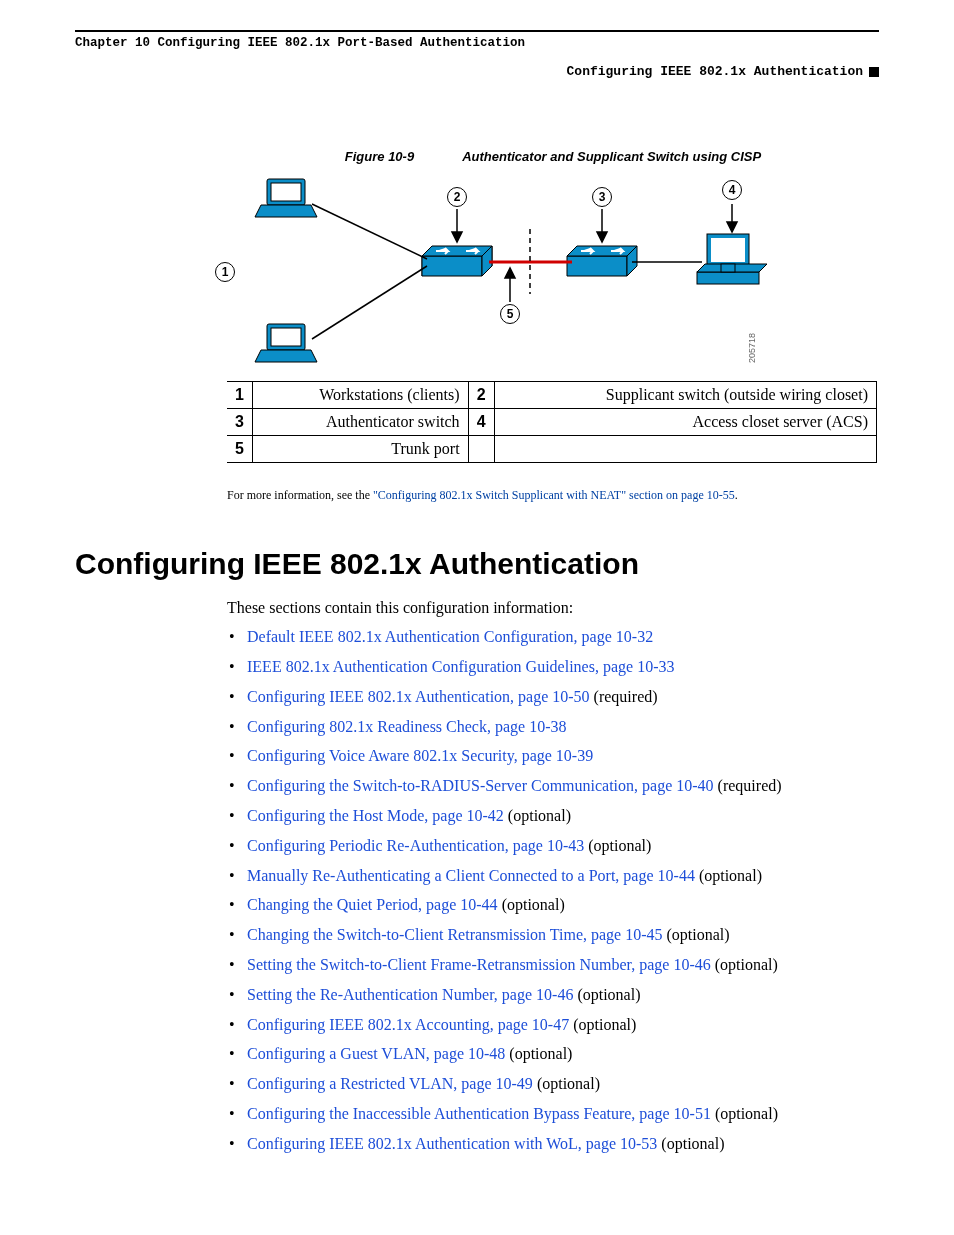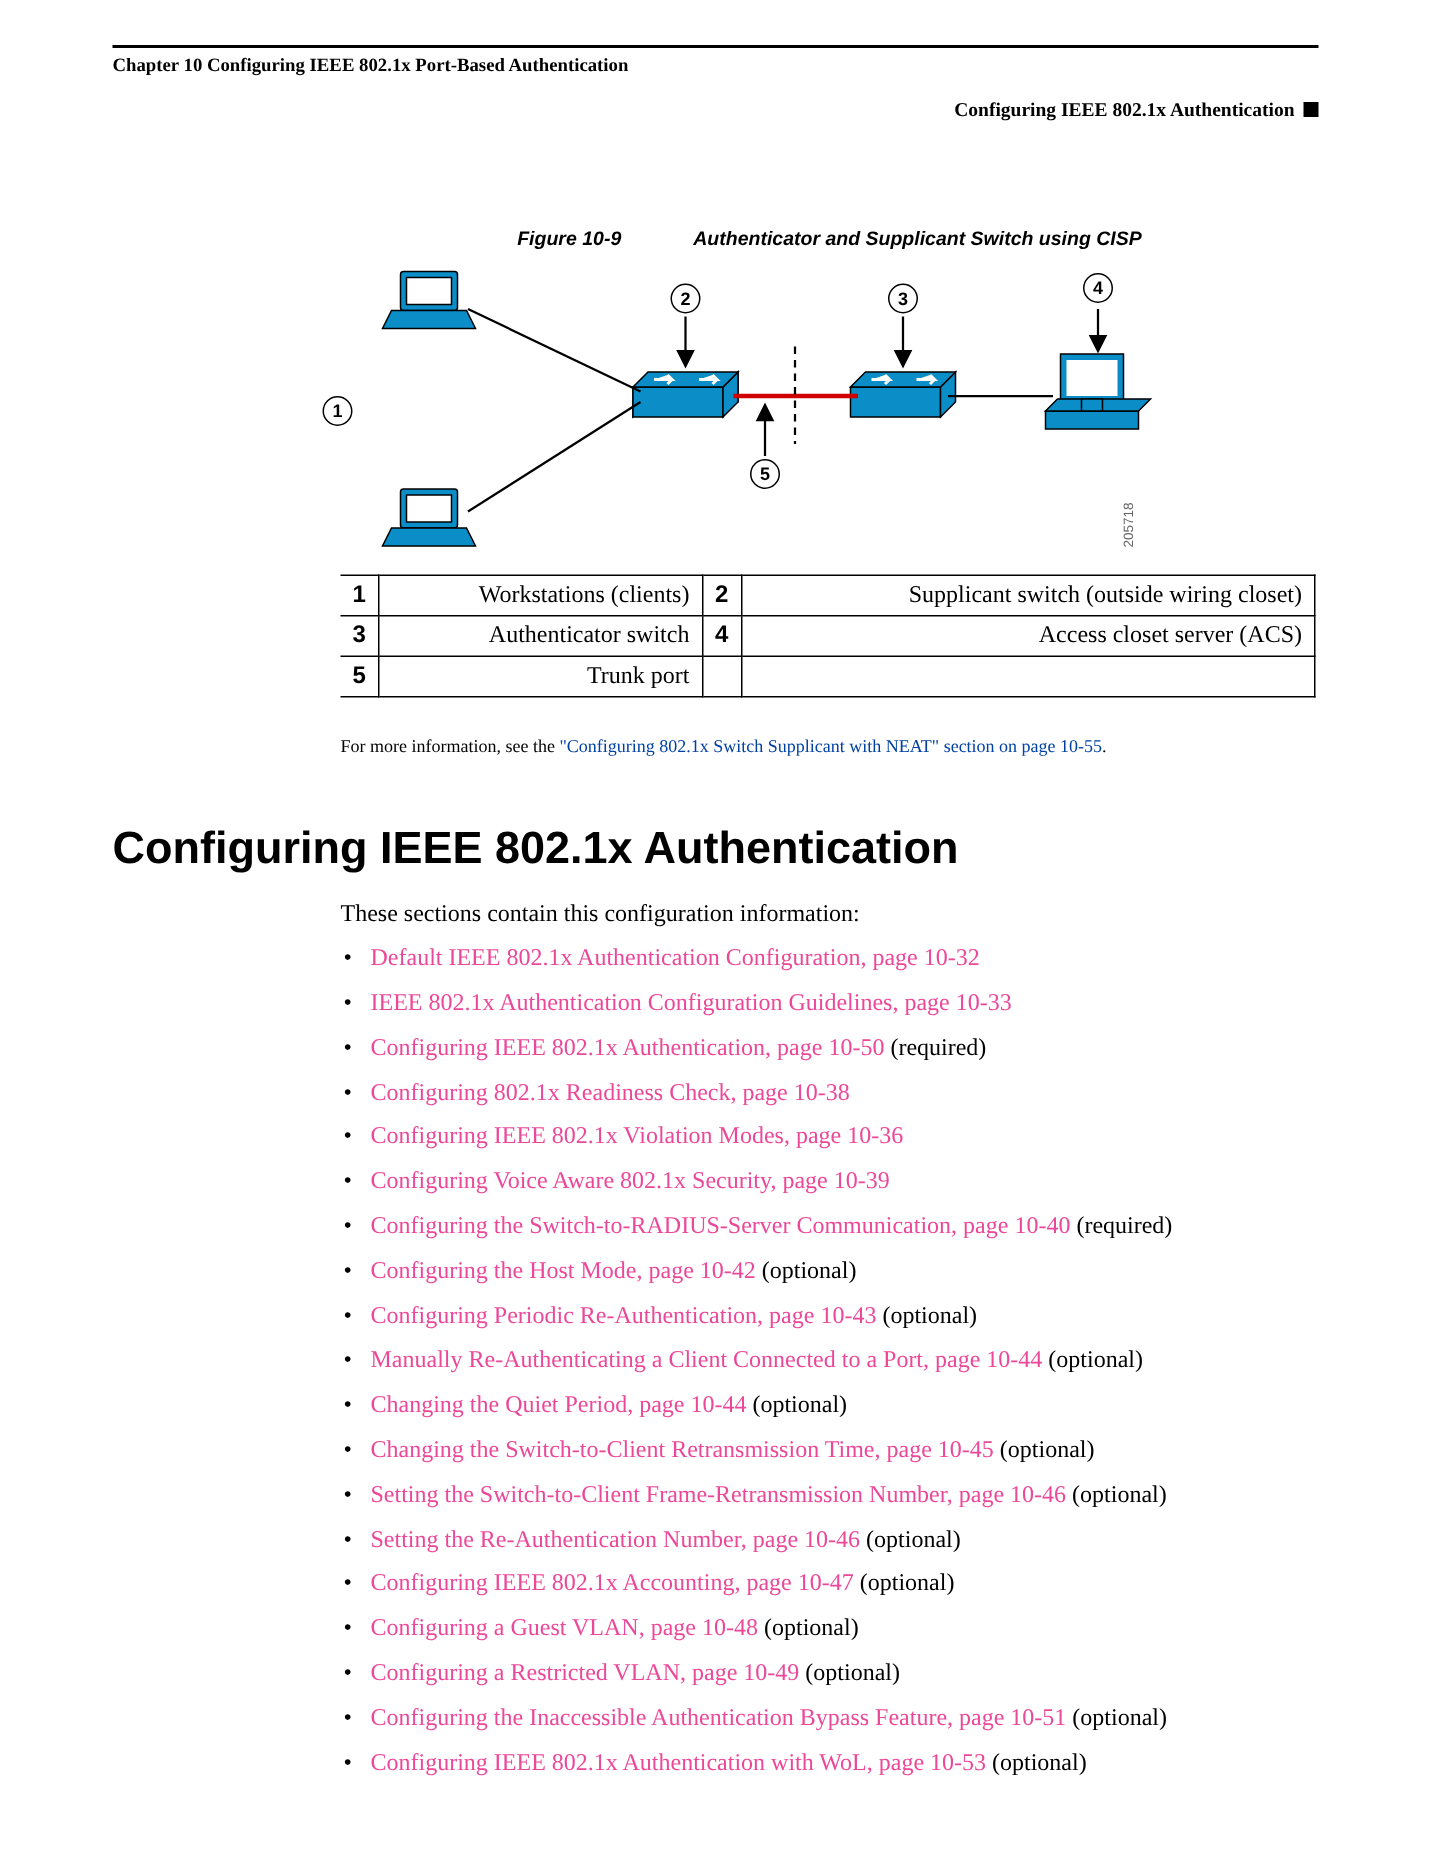--- a/index.html
+++ b/index.html
@@ -8,21 +8,21 @@
     background: #fff;
     width: 954px;
     margin: 0 auto;
     color: #000;
     font-size: 16px;
   }
   .page { padding: 30px 75px 20px 75px; position: relative; }
 
   
   .hdr-line { height: 2px; background: #000; margin-bottom: 4px; }
-  .hdr-row { display: flex; justify-content: space-between; align-items: flex-end; font-family: Liberation Serif, serif; }
+  .hdr-row { display: flex; justify-content: space-between; align-items: flex-end; font-family: Liberation Mono, monospace; }
   .hdr-left { font-size: 12.5px; font-weight: bold; }
   .hdr-right { margin-top: 18px; display: flex; align-items: center; gap: 6px; font-size: 13px; font-weight: bold; }
   .blk { width: 10px; height: 10px; background: #000; display: inline-block; }
 
   
   .fig-cap { margin: 70px 0 10px 152px; font-family: Arial, Helvetica, sans-serif; font-size: 13px; font-weight: bold; font-style: italic; text-align: center; }
   .fig-cap .gap { display: inline-block; width: 48px; }
 
   
   .diagram { margin-left: 152px; width: 560px; height: 195px; position: relative; }
@@ -45,21 +45,21 @@
   .para a { color: #0041a3; text-decoration: none; }
 
   
   h1 { font-family: Arial, Helvetica, sans-serif; font-weight: bold; font-size: 30px; margin: 44px 0 18px 0; }
 
   .intro { margin-left: 152px; font-size: 16px; margin-bottom: 10px; }
 
   ul.toc { list-style: none; margin-left: 152px; max-width: 680px; }
   ul.toc li { position: relative; padding-left: 20px; margin: 9px 0; font-size: 16px; line-height: 1.3; }
   ul.toc li::before { content: "•"; position: absolute; left: 2px; top: 0; font-size: 16px; }
-  ul.toc a { color: #ec4899; text-decoration: none; font-family: Liberation Serif, serif; }
+  ul.toc a { color: #1d4ed8; text-decoration: none; font-family: Liberation Serif, serif; }
   .suffix { color: #000; }
 </style>
 </head>
 <body>
 
 <div class="page">
 
   <div class="hdr-line"></div>
   <div class="hdr-row">
     <div class="hdr-left">Chapter 10    Configuring IEEE 802.1x Port-Based Authentication</div>
@@ -183,21 +183,20 @@
 
   <h1>Configuring IEEE 802.1x Authentication</h1>
 
   <p class="intro">These sections contain this configuration information:</p>
 
   <ul class="toc" id="toc-list">
       <li><a href="#">Default IEEE 802.1x Authentication Configuration, page 10-32</a></li>
       <li><a href="#">IEEE 802.1x Authentication Configuration Guidelines, page 10-33</a></li>
       <li><a href="#">Configuring IEEE 802.1x Authentication, page 10-50</a><span class="suffix"> (required)</span></li>
       <li><a href="#">Configuring 802.1x Readiness Check, page 10-38</a></li>
-      <li><a href="#">Configuring IEEE 802.1x Violation Modes, page 10-36</a></li>
       <li><a href="#">Configuring Voice Aware 802.1x Security, page 10-39</a></li>
       <li><a href="#">Configuring the Switch-to-RADIUS-Server Communication, page 10-40</a><span class="suffix"> (required)</span></li>
       <li><a href="#">Configuring the Host Mode, page 10-42</a><span class="suffix"> (optional)</span></li>
       <li><a href="#">Configuring Periodic Re-Authentication, page 10-43</a><span class="suffix"> (optional)</span></li>
       <li><a href="#">Manually Re-Authenticating a Client Connected to a Port, page 10-44</a><span class="suffix"> (optional)</span></li>
       <li><a href="#">Changing the Quiet Period, page 10-44</a><span class="suffix"> (optional)</span></li>
       <li><a href="#">Changing the Switch-to-Client Retransmission Time, page 10-45</a><span class="suffix"> (optional)</span></li>
       <li><a href="#">Setting the Switch-to-Client Frame-Retransmission Number, page 10-46</a><span class="suffix"> (optional)</span></li>
       <li><a href="#">Setting the Re-Authentication Number, page 10-46</a><span class="suffix"> (optional)</span></li>
       <li><a href="#">Configuring IEEE 802.1x Accounting, page 10-47</a><span class="suffix"> (optional)</span></li>

